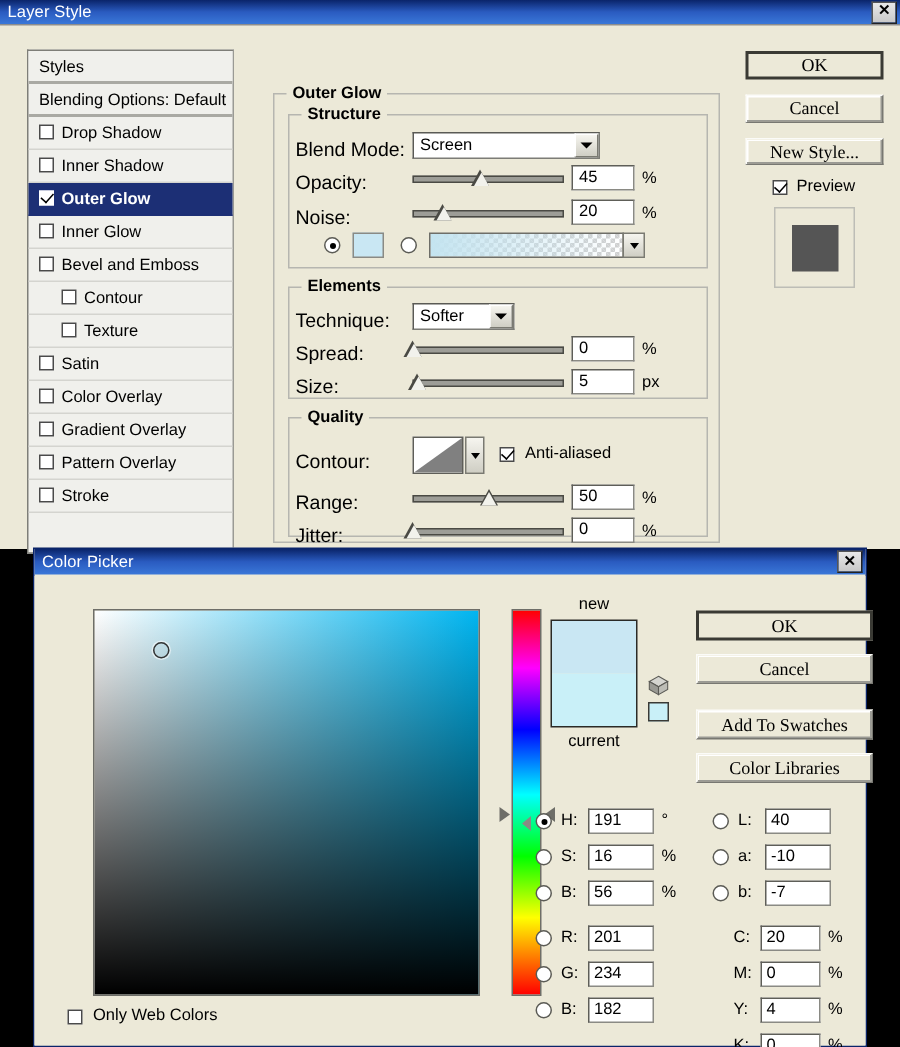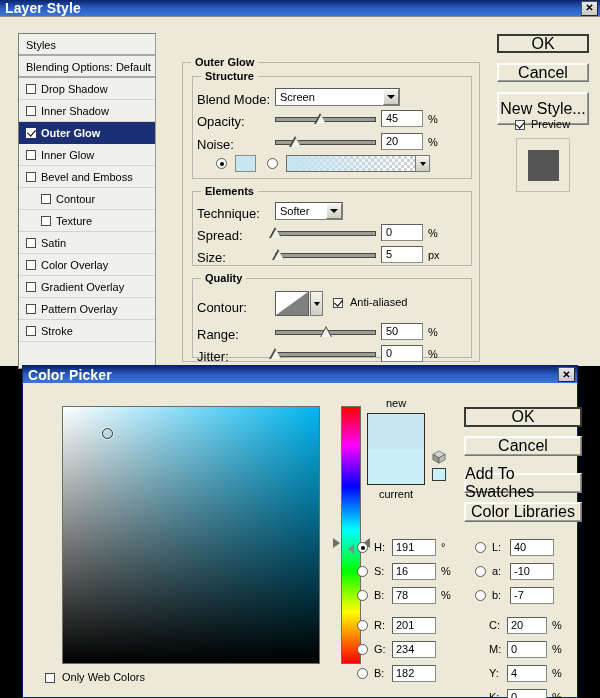--- a/index.html
+++ b/index.html
@@ -28,22 +28,22 @@
   .titlebar {
     height: 17px;
     background: linear-gradient(to bottom, #0a246a 0%, #2a5bc0 50%, #3a77d8 100%);
     display: flex;
     align-items: center;
     padding: 0 2px 0 5px;
     box-sizing: border-box;
   }
   .titlebar .title {
     color: #fff;
-    font-weight: bold;
-    font-size: 14px;
+    font-weight: normal;
+    font-size: 11px;
     letter-spacing: 0.1px;
     flex: 1;
   }
   .titlebar .closebtn {
     width: 15px;
     height: 13px;
     background: linear-gradient(to bottom,#e8e8e8,#c8c8c8);
     border: 1px solid #555;
     border-right-color:#222; border-bottom-color:#222;
     display: flex; align-items: center; justify-content: center;
@@ -316,23 +316,24 @@
 
   
   .btn {
     position: absolute;
     background: #ece9d8;
     border: 1px solid #787872;
     border-top-color:#fbfbf8; border-left-color:#fbfbf8;
     box-shadow: inset -1px -1px 0 #9a9a94, inset 1px 1px 0 #ffffff;
     box-sizing: border-box;
     display:flex;align-items:center;justify-content:center;
-    font-size: 16px;
+    font-size: 12px;
     cursor: pointer;
     color:#000;
+    font-family:Liberation Serif, serif;
   }
   .btn.default { border: 2px solid #3a3a34; box-shadow:none; background:#ece9d8; }
 
   .preview-well {
     position: absolute;
     background: #ece9d8;
     border: 1px solid #bdbdb6;
     box-sizing: border-box;
   }
   .preview-swatch {
@@ -575,21 +576,21 @@
           <div class="track"></div>
           <div class="thumb" id="thumb-jitter" style="left: 0%;"></div>
         </div>
         <div class="numbox" style="left:188px; top:66px; width:42px;">0</div>
         <span class="unit" style="left:235px; top:69px;">%</span>
       </div>
     </div>
 
     <div class="btn default" style="left:497px; top:16px; width:92px; height:19px;">OK</div>
     <div class="btn" style="left:497px; top:45px; width:92px; height:19px;">Cancel</div>
-    <div class="btn" style="left:497px; top:74px; width:92px; height:33px;">New Style...</div>
+    <div class="btn" style="left:497px; top:74px; width:92px; height:18px;">New Style...</div>
 
     <span class="cbx checked" style="position:absolute; left:515px; top:102px;"></span>
     <span class="chk-label" style="left:531px; top:100px;">Preview</span>
 
     <div class="preview-well" style="left:516px; top:120px; width:54px; height:54px;">
       <div class="preview-swatch" style="left: 11px; top: 11px; width: 31px; height: 31px; background: rgb(85, 85, 85);"></div>
     </div>
   </div>
 </div>
 
@@ -633,21 +634,21 @@
         <div class="radio on" style="left: 334px; top: 158px;"></div>
         <span class="cp-lbl" style="left: 351px; top: 157px;">H:</span>
         <div class="cp-num" style="left: 369px; top: 155px; width: 44px;">191</div>
         <span class="cp-lbl" style="left: 418px; top: 157px;">°</span>
         <div class="radio" style="left: 334px; top: 182px;"></div>
         <span class="cp-lbl" style="left: 351px; top: 181px;">S:</span>
         <div class="cp-num" style="left: 369px; top: 179px; width: 44px;">16</div>
         <span class="cp-lbl" style="left: 418px; top: 181px;">%</span>
         <div class="radio" style="left: 334px; top: 206px;"></div>
         <span class="cp-lbl" style="left: 351px; top: 205px;">B:</span>
-        <div class="cp-num" style="left: 369px; top: 203px; width: 44px;">78</div>
+        <div class="cp-num" style="left: 369px; top: 203px; width: 44px;">56</div>
         <span class="cp-lbl" style="left: 418px; top: 205px;">%</span>
       </div>
     <div id="cp-rgb">
         <div class="radio" style="left: 334px; top: 236px;"></div>
         <span class="cp-lbl" style="left: 351px; top: 235px;">R:</span>
         <div class="cp-num" style="left: 369px; top: 233px; width: 44px;">201</div>
         <div class="radio" style="left: 334px; top: 260px;"></div>
         <span class="cp-lbl" style="left: 351px; top: 259px;">G:</span>
         <div class="cp-num" style="left: 369px; top: 257px; width: 44px;">234</div>
         <div class="radio" style="left: 334px; top: 284px;"></div>

